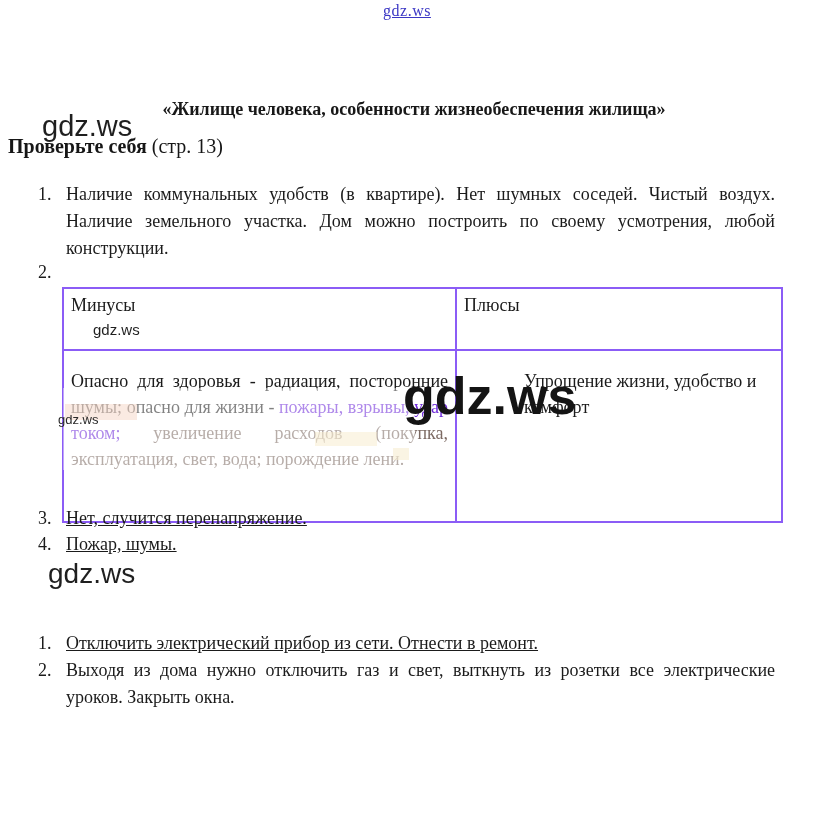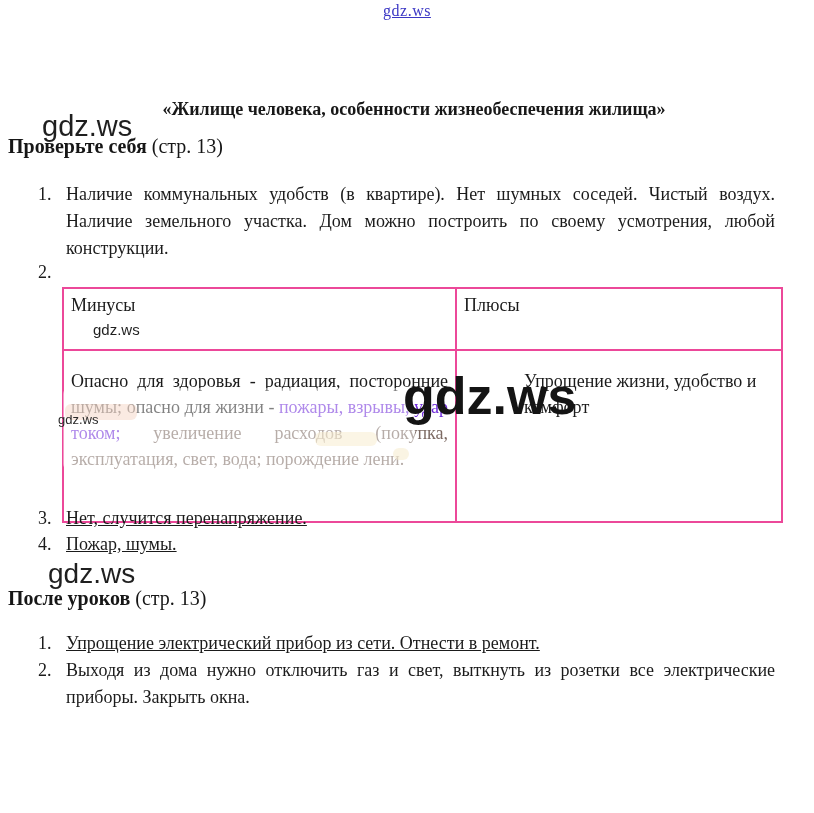--- a/index.html
+++ b/index.html
@@ -1,15 +1,15 @@
 <!DOCTYPE html>
 <html><head>
 <meta charset="utf-8">
 <style>
-  * { margin:0; padding:0; box-sizing:border-box;border-radius:6px; }
+  * { margin:0; padding:0; box-sizing:border-box; }
   html,body { background:#fff; }
   .page {
     position:relative;
     width:814px; height:813px;
     background:#ffffff;
     overflow:hidden;
     font-family:"Liberation Serif", serif;
     color:#1c1c1c;
   }
   
@@ -52,21 +52,21 @@
   .li-4 { top:531px; }
   .li-a1 { top:630px; }
   .li-a2 { top:657px; }
 
   
   .tbl {
     position:absolute; top:287px; left:62px; width:721px;
     border-collapse:collapse; table-layout:fixed;
   }
   .tbl td {
-    border:2px solid #ec4899; vertical-align:top;
+    border:2px solid #8b5cf6; vertical-align:top;
     font-size:18px; line-height:26px; color:#1b1b1b;
     padding:17px 7px 6px 7px;
   }
   .tbl .col-l { width:357px; }
   .tbl .col-r { width:296px; }
   .tbl .hdr td { height:41px; padding-top:3px; }
   .tbl .bdy td { height:172px; }
   .minus-par { text-align:justify; text-align-last:left; }
   .fade-mid  { color:#6d28d9; filter:blur(0.3px); }
   .fade-strong { color:#6e5a52; filter:blur(0.45px); opacity:.9; }
@@ -144,27 +144,24 @@
     <div class="txt">Нет, случится перенапряжение.</div>
   </div>
 
   <div class="li li-4 li-plain">
     <span class="num">4.</span>
     <div class="txt">Пожар, шумы.</div>
   </div>
 
   <div class="wm wm-mid">gdz.ws</div>
 
-  <div class="sec-heading h-after">
-    <span class="bold">После уроков</span><span class="pref">(стр. 13)</span>
-  </div>
 
   <div class="li li-a1 li-plain">
     <span class="num">1.</span>
-    <div class="txt">Упрощение электрический прибор из сети. Отнести в ремонт.</div>
+    <div class="txt">Отключить электрический прибор из сети. Отнести в ремонт.</div>
   </div>
 
   <div class="li li-a2">
     <span class="num">2.</span>
-    <div class="txt">Выходя из дома нужно отключить газ и свет, выткнуть из розетки все электрические приборы. Закрыть окна.</div>
+    <div class="txt">Выходя из дома нужно отключить газ и свет, выткнуть из розетки все электрические уроков. Закрыть окна.</div>
   </div>
 
 </div>
 
 </body></html>

